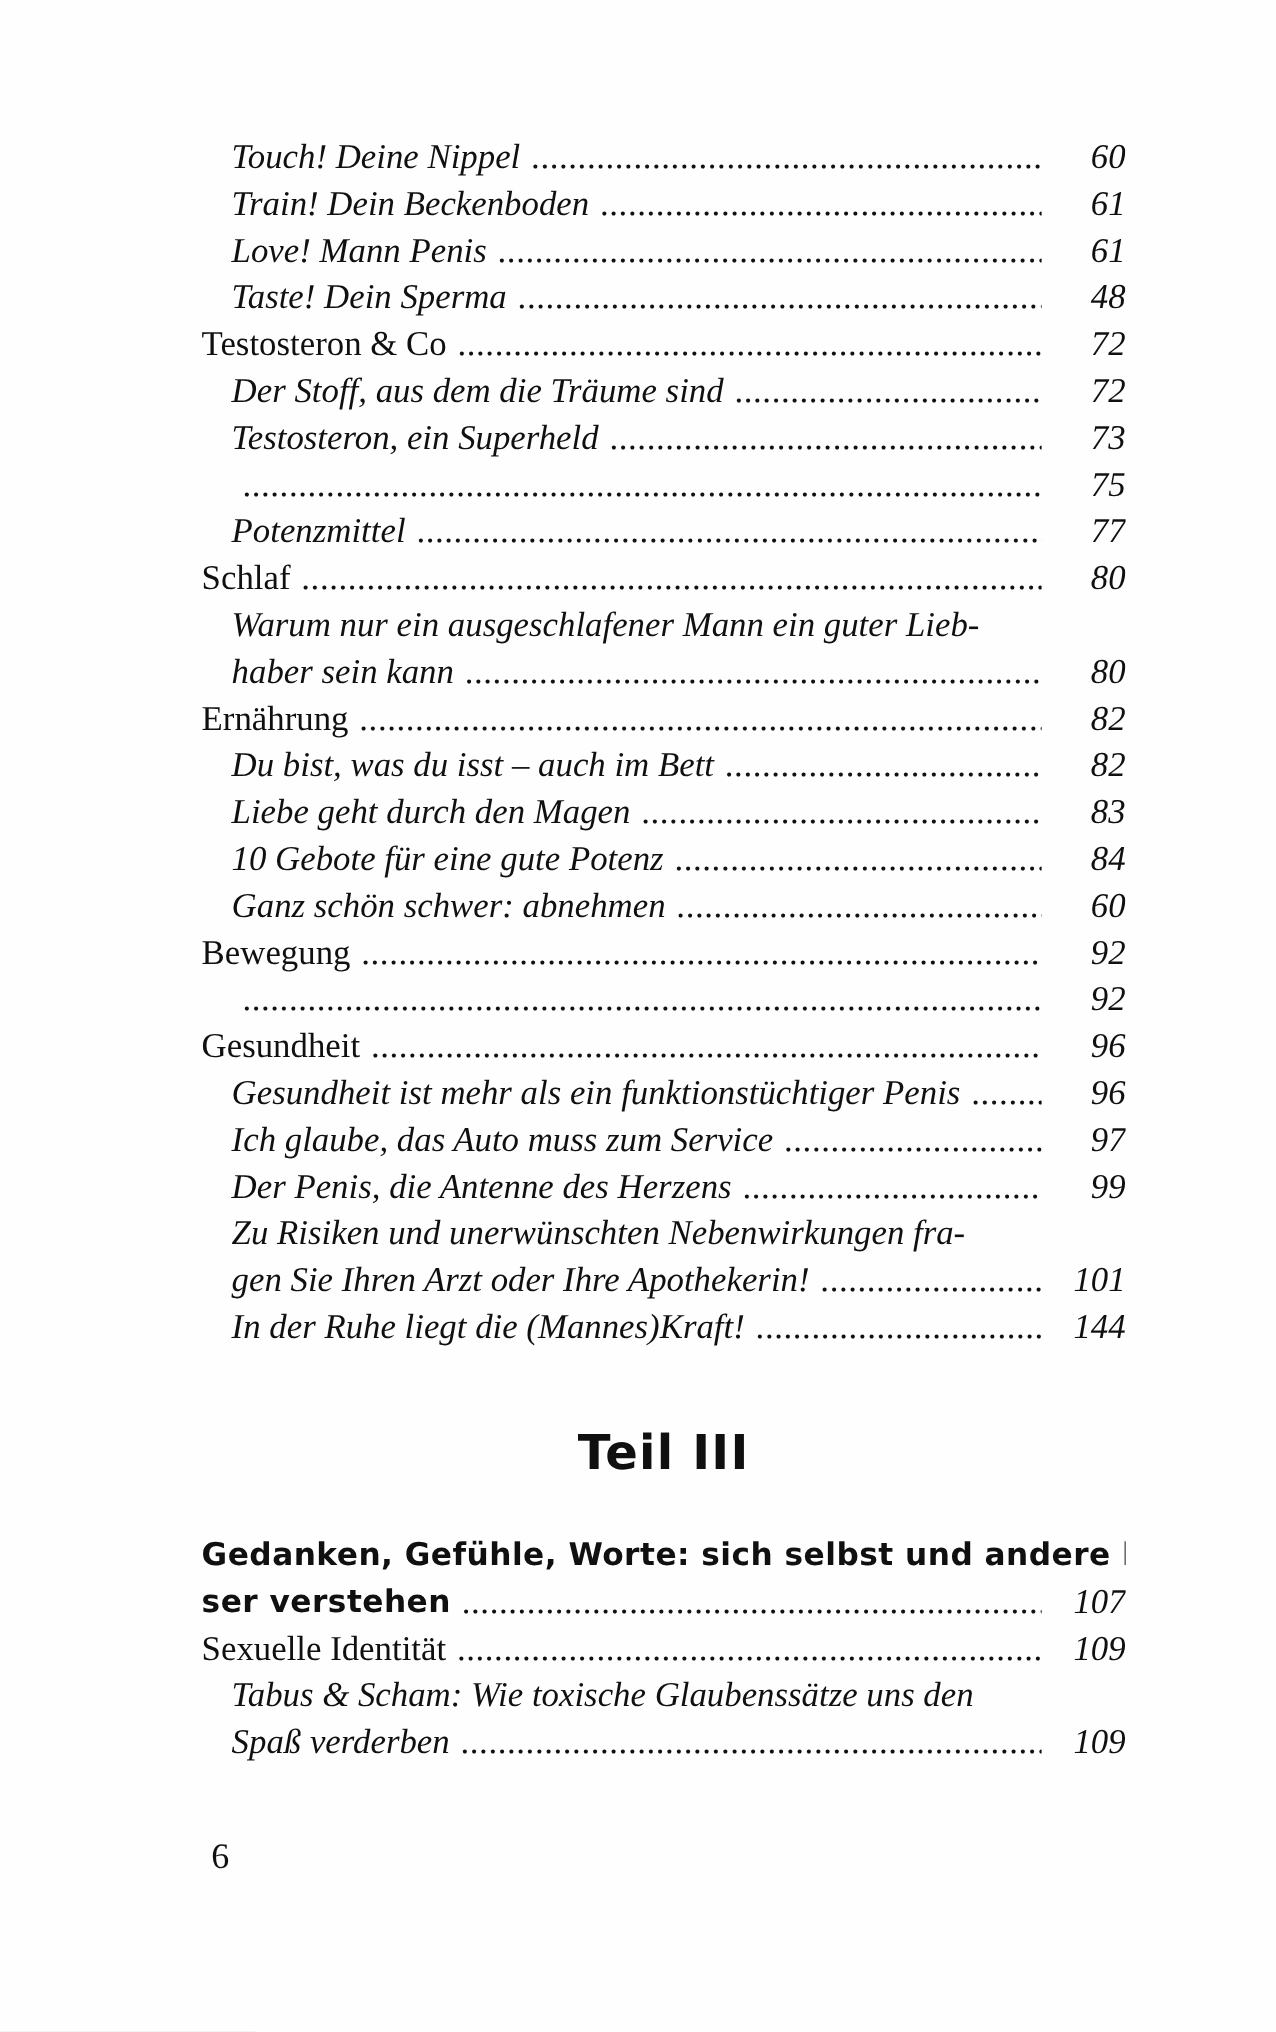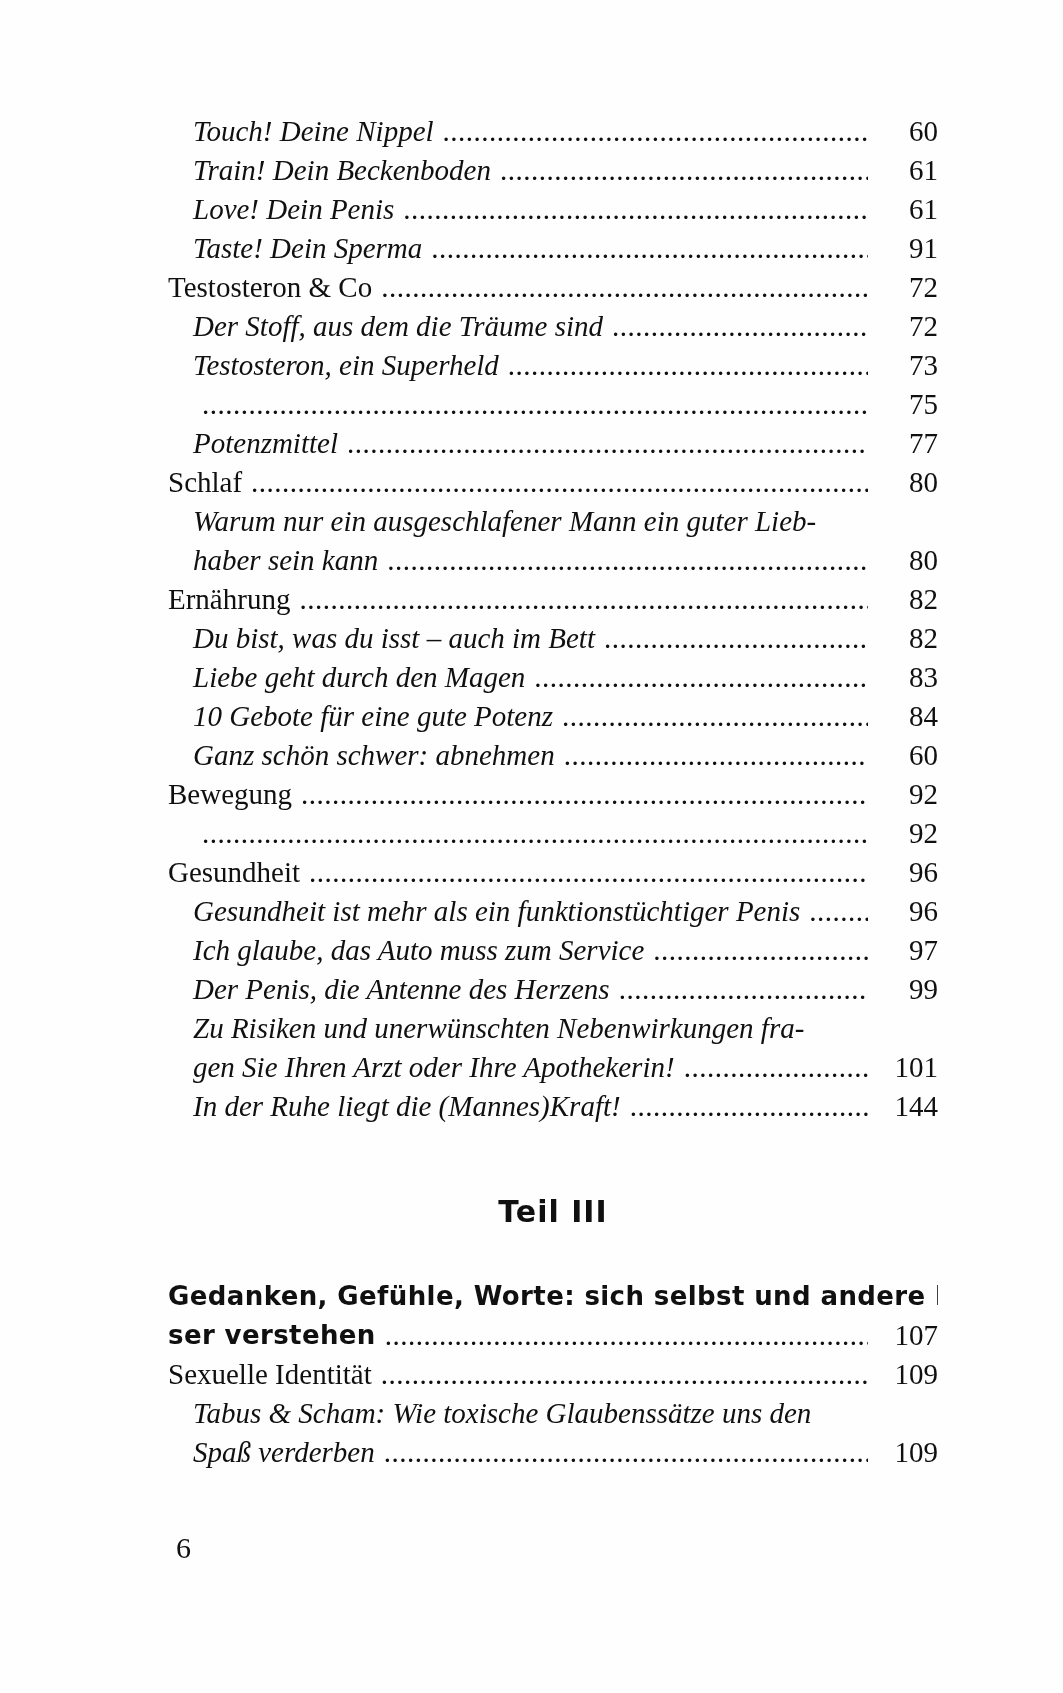--- a/index.html
+++ b/index.html
@@ -47,26 +47,27 @@
     margin: 0 12px 0 9px;
     letter-spacing: 0.5px;
     font-style: normal;
   }
   .pagenum {
     flex: 0 0 auto;
     min-width: 58px;
     text-align: right;
     font-variant-numeric: oldstyle-nums;
     font-feature-settings: "onum" 1;
+    font-style: italic;
   }
   .part-heading {
     text-align: center;
     font-family: "DejaVu Sans", sans-serif;
     font-weight: 700;
-    font-size: 30px;
+    font-size: 40px;
     line-height: 39px;
     letter-spacing: 1px;
     margin: 66px 0 46px 0;
   }
   .footer-num {
     margin-top: 56px;
     padding-left: 8px;
     font-size: 30px;
     line-height: 39px;
     font-variant-numeric: oldstyle-nums;
@@ -82,28 +83,28 @@
         <span class="title">Touch! Deine Nippel</span>
         <span class="dots">................................................................................................................................................................</span>
         <span class="pagenum">60</span>
       </div>
       <div class="row sub">
         <span class="title">Train! Dein Beckenboden</span>
         <span class="dots">................................................................................................................................................................</span>
         <span class="pagenum">61</span>
       </div>
       <div class="row sub">
-        <span class="title">Love! Dein Penis</span>
+        <span class="title">Love! Mann Penis</span>
         <span class="dots">................................................................................................................................................................</span>
         <span class="pagenum">61</span>
       </div>
       <div class="row sub">
         <span class="title">Taste! Dein Sperma</span>
         <span class="dots">................................................................................................................................................................</span>
-        <span class="pagenum">91</span>
+        <span class="pagenum">48</span>
       </div>
       <div class="row top">
         <span class="title">Testosteron &amp; Co</span>
         <span class="dots">................................................................................................................................................................</span>
         <span class="pagenum">72</span>
       </div>
       <div class="row sub">
         <span class="title">Der Stoff, aus dem die Träume sind</span>
         <span class="dots">................................................................................................................................................................</span>
         <span class="pagenum">72</span>

